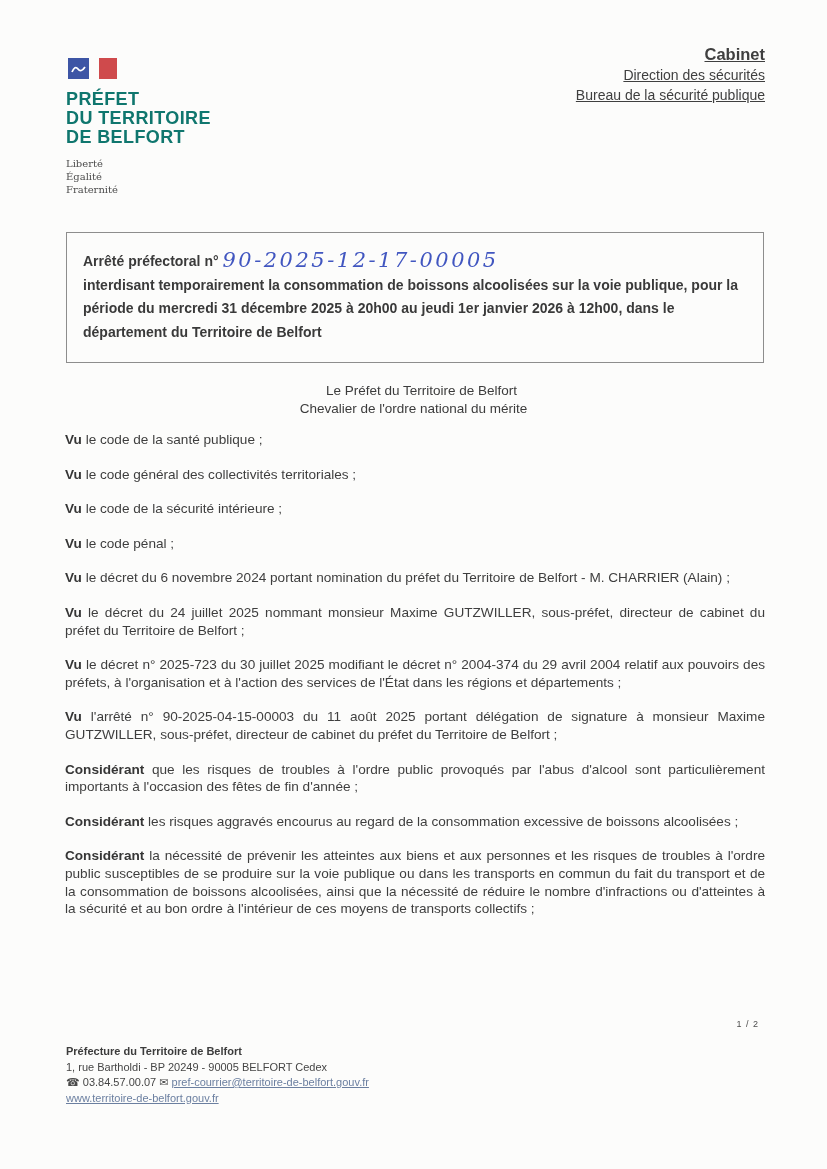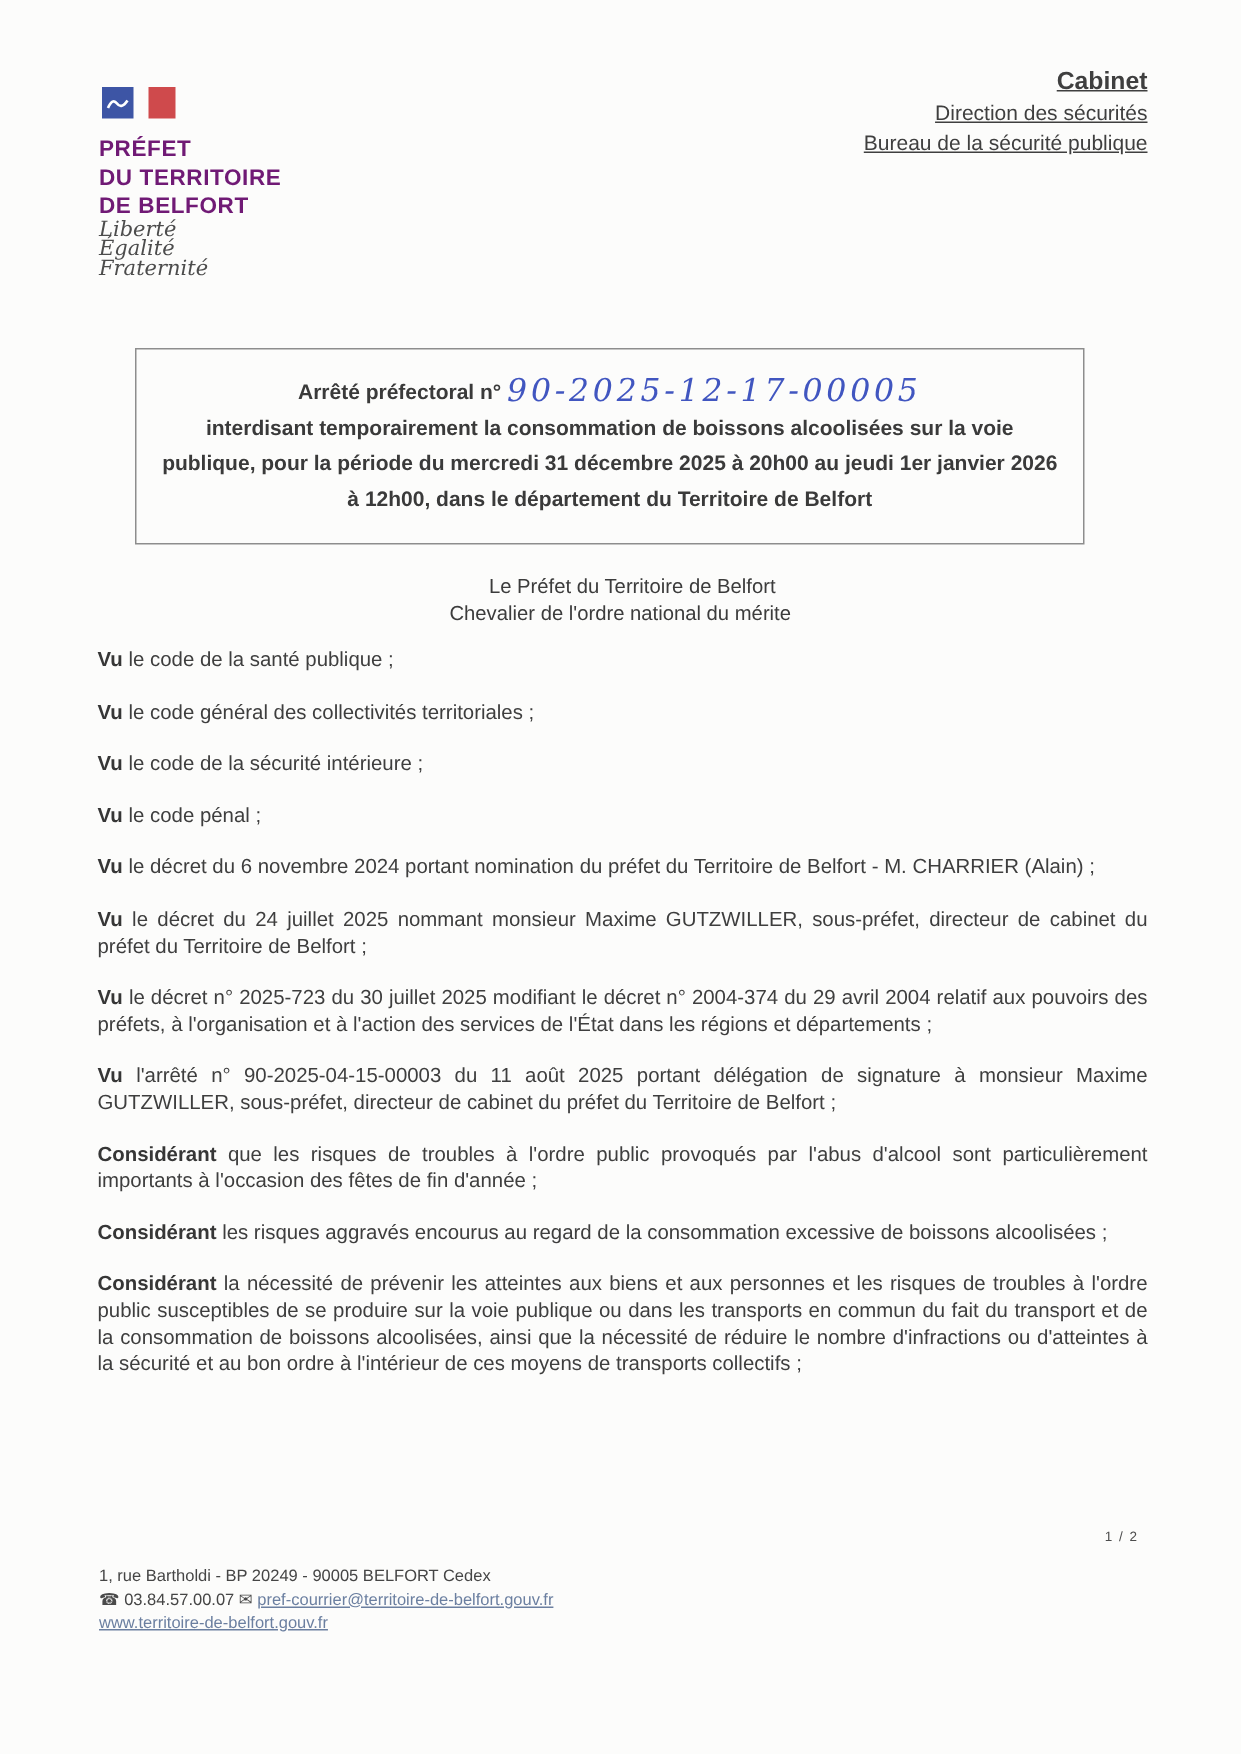--- a/index.html
+++ b/index.html
@@ -9,37 +9,36 @@
     background:#fcfcfb;
     font-family:"Liberation Sans", sans-serif;
     color:#3d3d3d;
     position:relative;
     overflow:hidden;
   }
 
   
   .logo { position:absolute; left:66px; top:58px; }
   .flag { display:block; margin-bottom:9px; margin-left:2px; }
-  .logo-name { font-size:15px; font-weight:bold; color:#701a75; line-height:19px; letter-spacing:0.4px; }
-  .motto { margin-top:0; font-family:"DejaVu Serif", serif; font-style:italic; font-size:14px; color:#4c4c4c; line-height:13px; }
+  .logo-name { font-size:18px; font-weight:bold; color:#0f766e; line-height:19px; letter-spacing:0.4px; }
+  .motto { margin-top:10px; font-family:"DejaVu Serif", serif; font-size:10px; color:#4c4c4c; line-height:13px; }
 
   
   .header-right { position:absolute; right:62px; top:44px; text-align:right; color:#3f3f3f;text-decoration:underline; }
   .hr-line1 { font-size:16.5px; font-weight:bold; line-height:21px; }
   .hr-line2, .hr-line3 { font-size:14px; line-height:20px; }
 
   
   .title-box {
-    position:absolute; left:66px; top:232px; width:633px;
+    position:absolute; left:66px; top:232px; width:698px;
     border:1px solid #8d8d8d;
     padding:15px 16px 18px;
-    text-align:center;
+    text-align:left;
     font-weight:bold; font-size:14px; line-height:23.5px;
     color:#3a3a3a;
-    margin-left:24px;
   }
   .handwriting {
     font-family:"DejaVu Serif", serif;
     font-style:italic; font-weight:normal;
     color:#4156c0;
     font-size:21px; letter-spacing:2.5px;
     position:relative; top:1px;
     white-space:nowrap;
   }
 
@@ -115,20 +114,21 @@
   <p class="para"><b>Vu</b><span> le décret n° 2025-723 du 30 juillet 2025 modifiant le décret n° 2004-374 du 29 avril 2004 relatif aux pouvoirs des préfets, à l'organisation et à l'action des services de l'État dans les régions et départements ;</span></p>
   <p class="para"><b>Vu</b><span> l'arrêté n° 90-2025-04-15-00003 du 11 août 2025 portant délégation de signature à monsieur Maxime GUTZWILLER, sous-préfet, directeur de cabinet du préfet du Territoire de Belfort ;</span></p>
   <p class="para"><b>Considérant</b><span> que les risques de troubles à l'ordre public provoqués par l'abus d'alcool sont particulièrement importants à l'occasion des fêtes de fin d'année ;</span></p>
   <p class="para"><b>Considérant</b><span> les risques aggravés encourus au regard de la consommation excessive de boissons alcoolisées ;</span></p>
   <p class="para"><b>Considérant</b><span> la nécessité de prévenir les atteintes aux biens et aux personnes et les risques de troubles à l'ordre public susceptibles de se produire sur la voie publique ou dans les transports en commun du fait du transport et de la consommation de boissons alcoolisées, ainsi que la nécessité de réduire le nombre d'infractions ou d'atteintes à la sécurité et au bon ordre à l'intérieur de ces moyens de transports collectifs ;</span></p>
 </div>
 
 <div class="page-num">1 / 2</div>
 
 <div class="footer">
+  <div class="f-org">Préfecture du Territoire de Belfort</div>
   <div>1, rue Bartholdi - BP 20249 - 90005 BELFORT Cedex</div>
   <div>
     <span class="f-icon">☎</span>
     <span>03.84.57.00.07</span>
     <span class="f-icon">✉</span>
     <a>pref-courrier@territoire-de-belfort.gouv.fr</a>
   </div>
   <div>
     <a>www.territoire-de-belfort.gouv.fr</a>
   </div>

